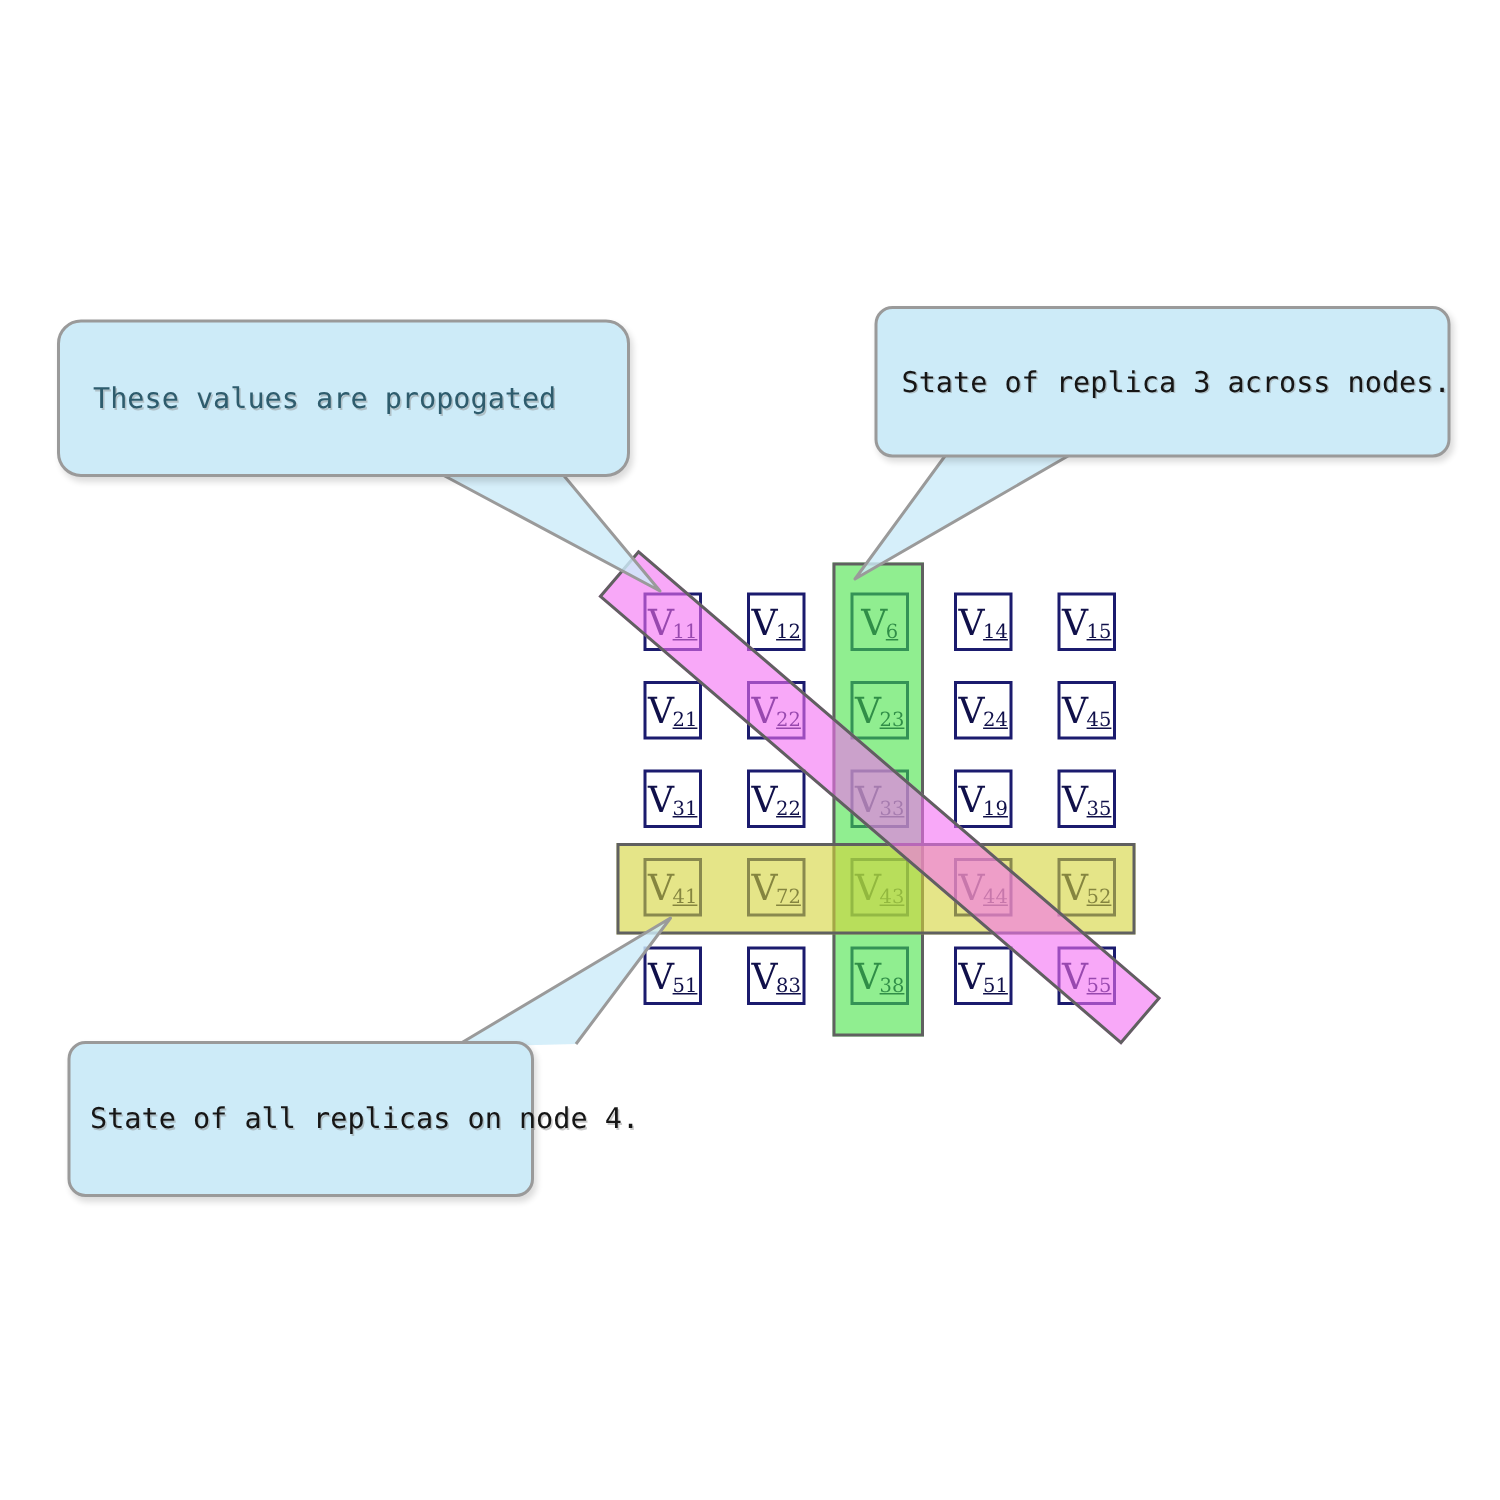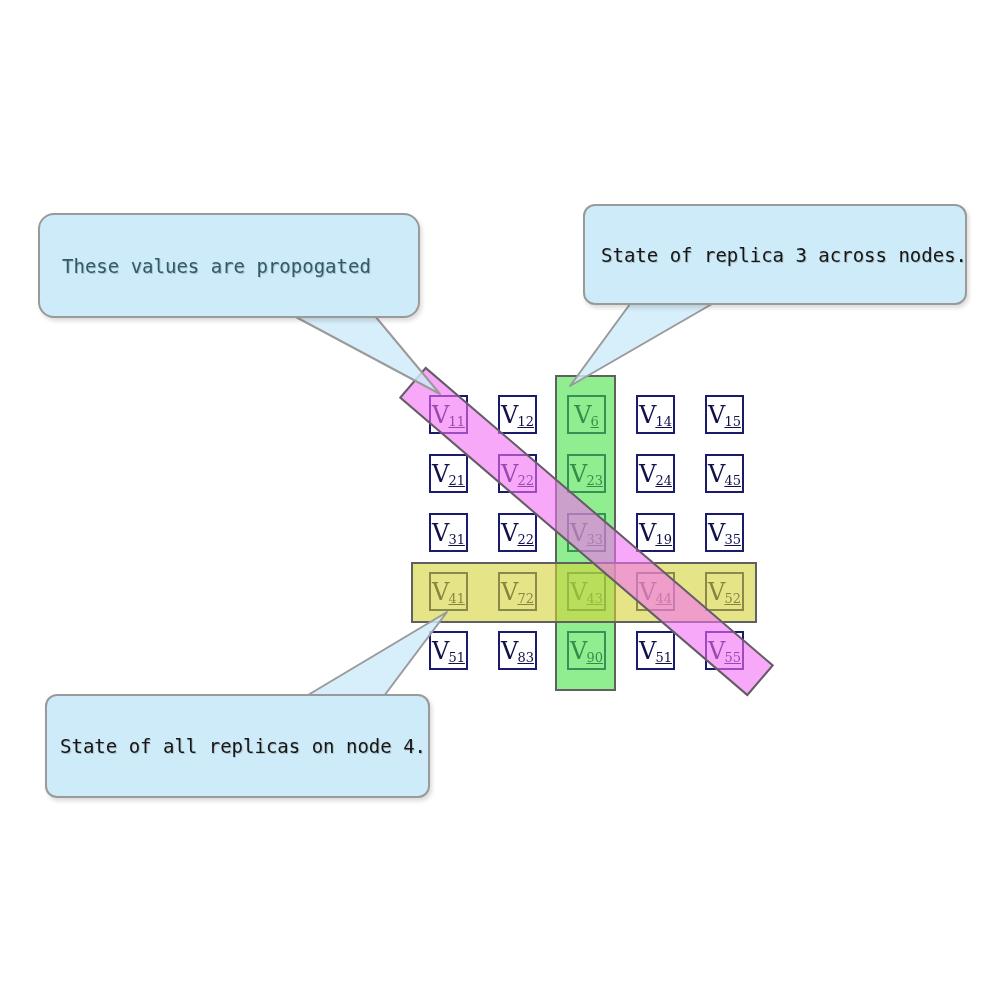--- a/index.html
+++ b/index.html
@@ -53,21 +53,21 @@
     box-shadow:2px 3px 4px rgba(0,0,0,0.14);
     z-index:4;
     display:flex;flex-direction:column;justify-content:center;
     font-size:19px;line-height:26px;
     color:var(--callout-text,#161616);
     text-shadow:1px 1px 0 rgba(140,140,140,0.45);
     white-space:nowrap;
   }
   .callout-1{left:38px;top:213px;width:382px;height:105px;padding-left:22px;color:var(--callout1-text,#2e5c6d);border-radius:16px;}
   .callout-2{left:583px;top:204px;width:384px;height:101px;padding-left:16px;}
-  .callout-3{left:45px;top:694px;width:385px;height:104px;padding-left:13px;}
+  .callout-3{left:45px;top:694px;width:311px;height:104px;padding-left:13px;}
 </style>
 </head>
 <body>
 
 <div class="canvas">
 
   <div class="grid">
       <div class="cell">
         <span class="v">V</span>
         <sub>11</sub>
@@ -151,21 +151,21 @@
       <div class="cell">
         <span class="v">V</span>
         <sub>51</sub>
       </div>
       <div class="cell">
         <span class="v">V</span>
         <sub>83</sub>
       </div>
       <div class="cell">
         <span class="v">V</span>
-        <sub>90</sub>
+        <sub>38</sub>
       </div>
       <div class="cell">
         <span class="v">V</span>
         <sub>51</sub>
       </div>
       <div class="cell">
         <span class="v">V</span>
         <sub>55</sub>
       </div>
     </div>

